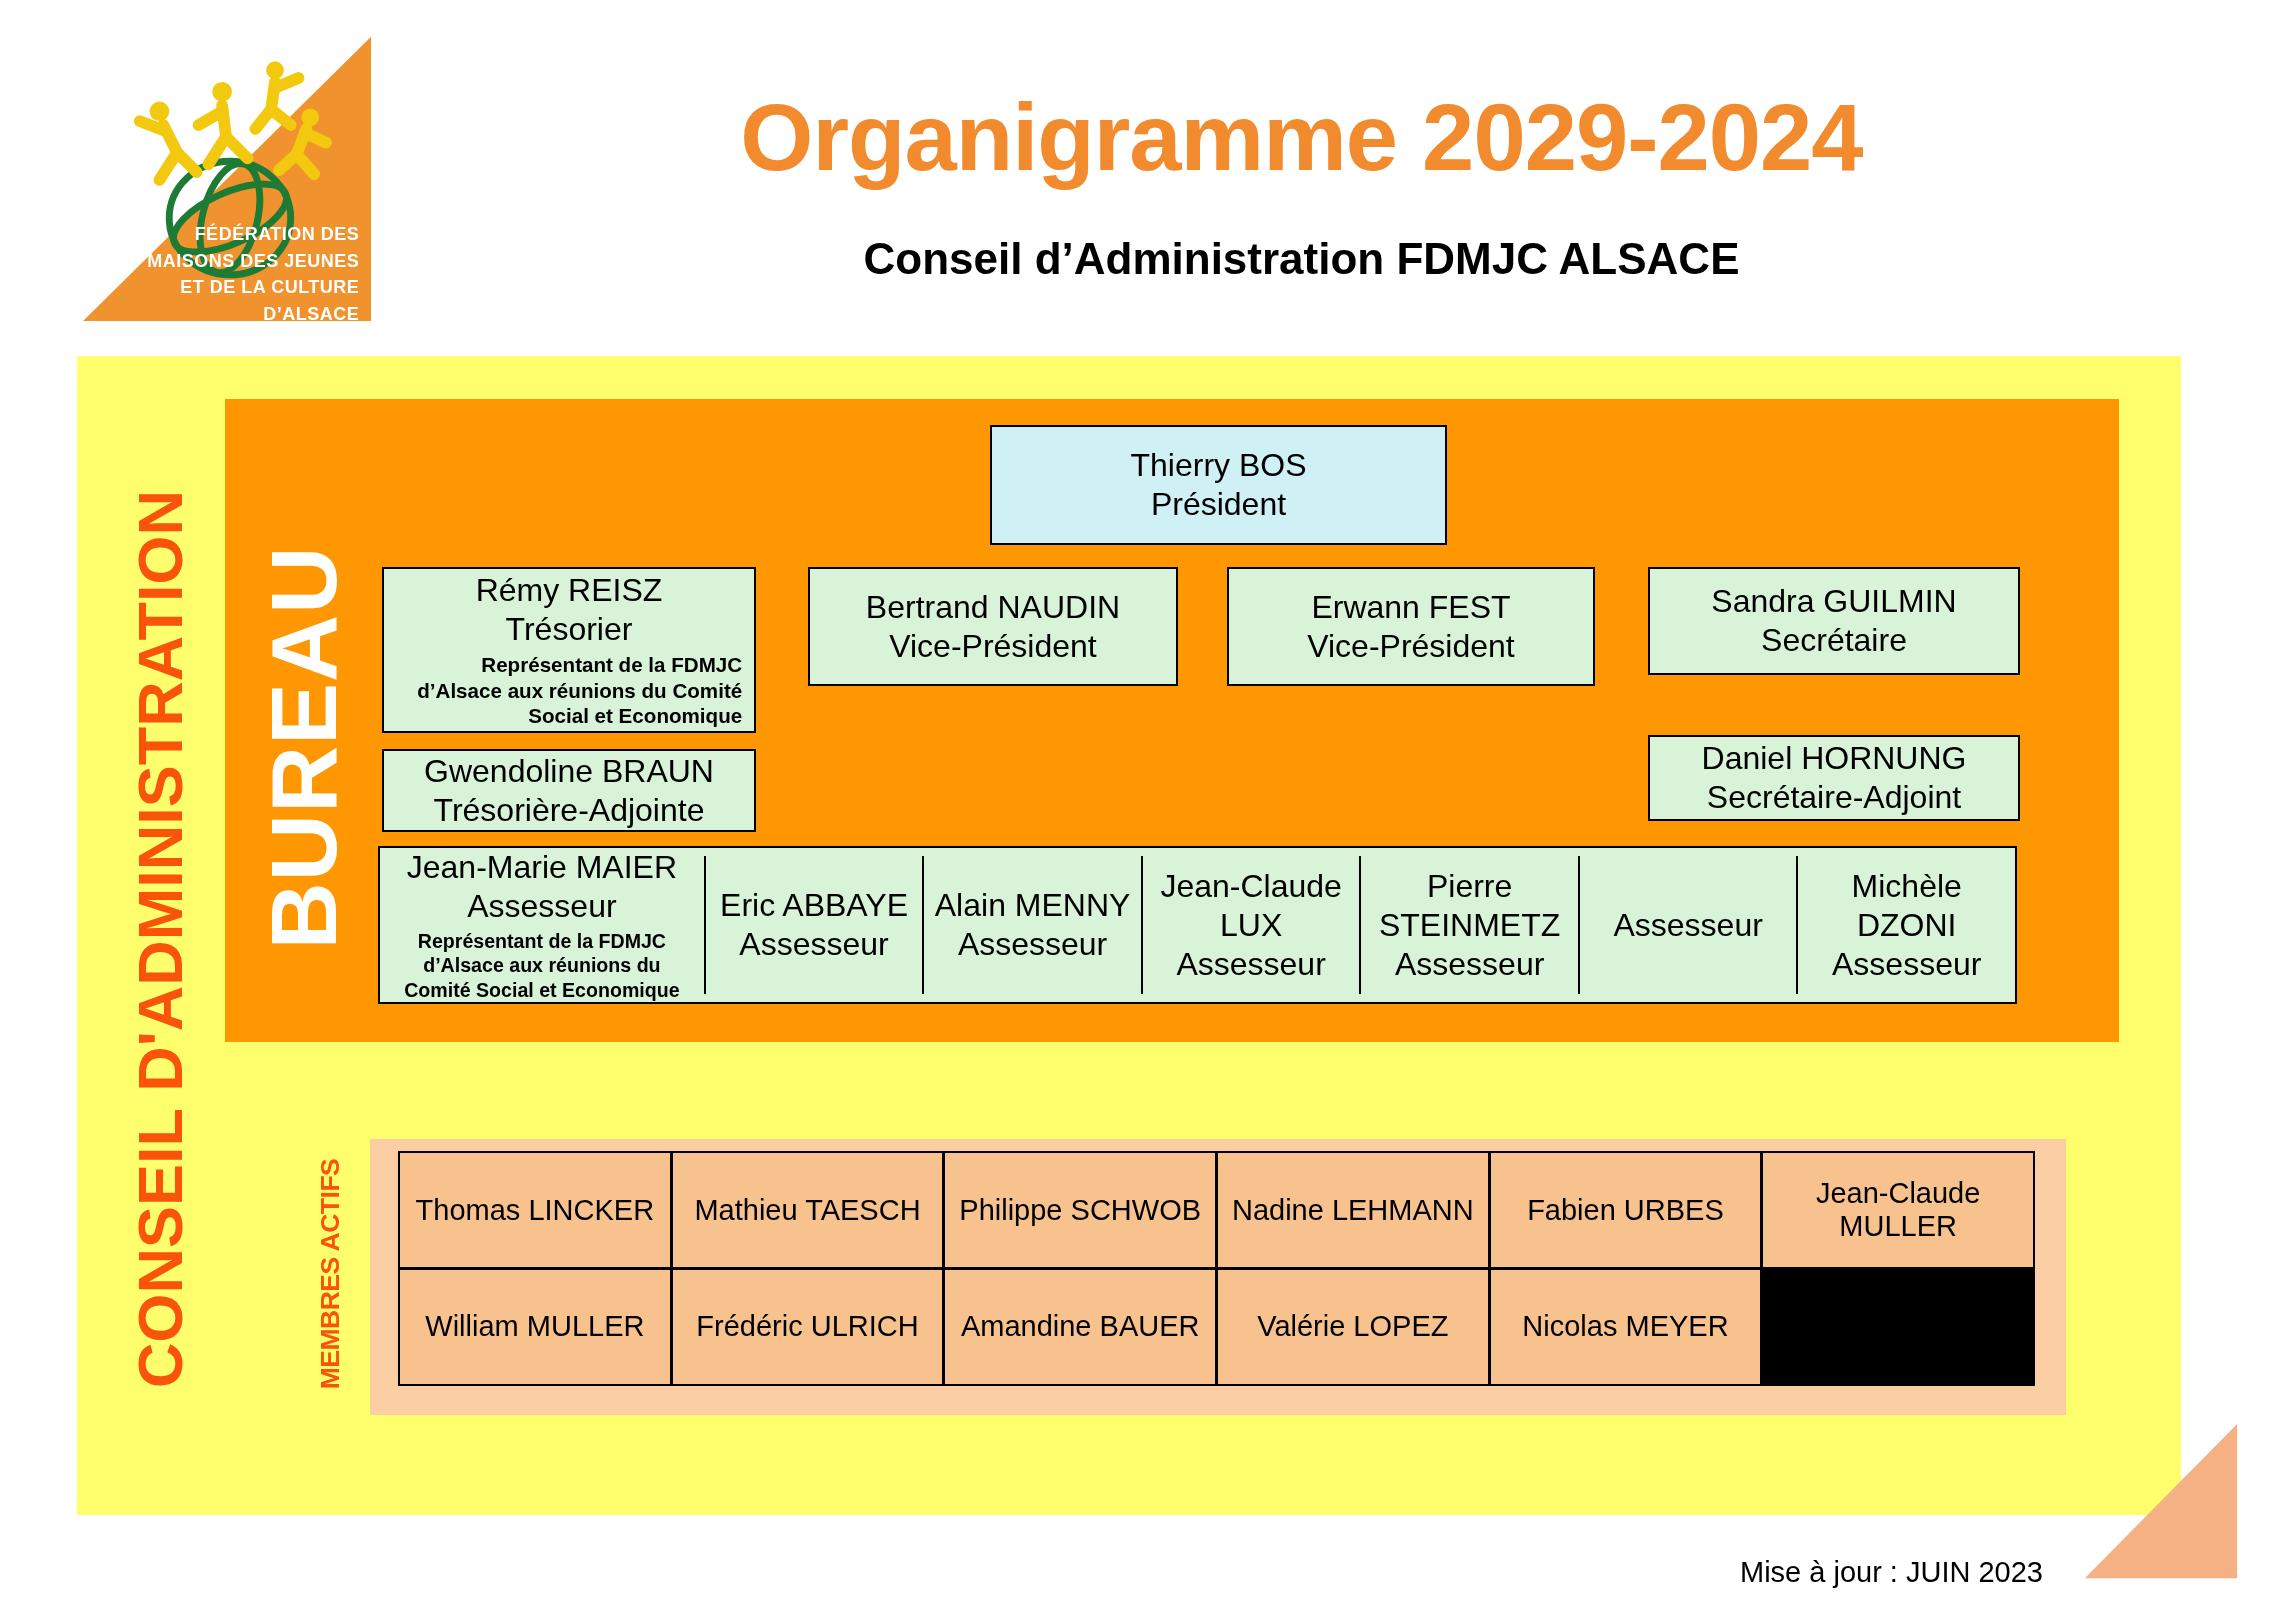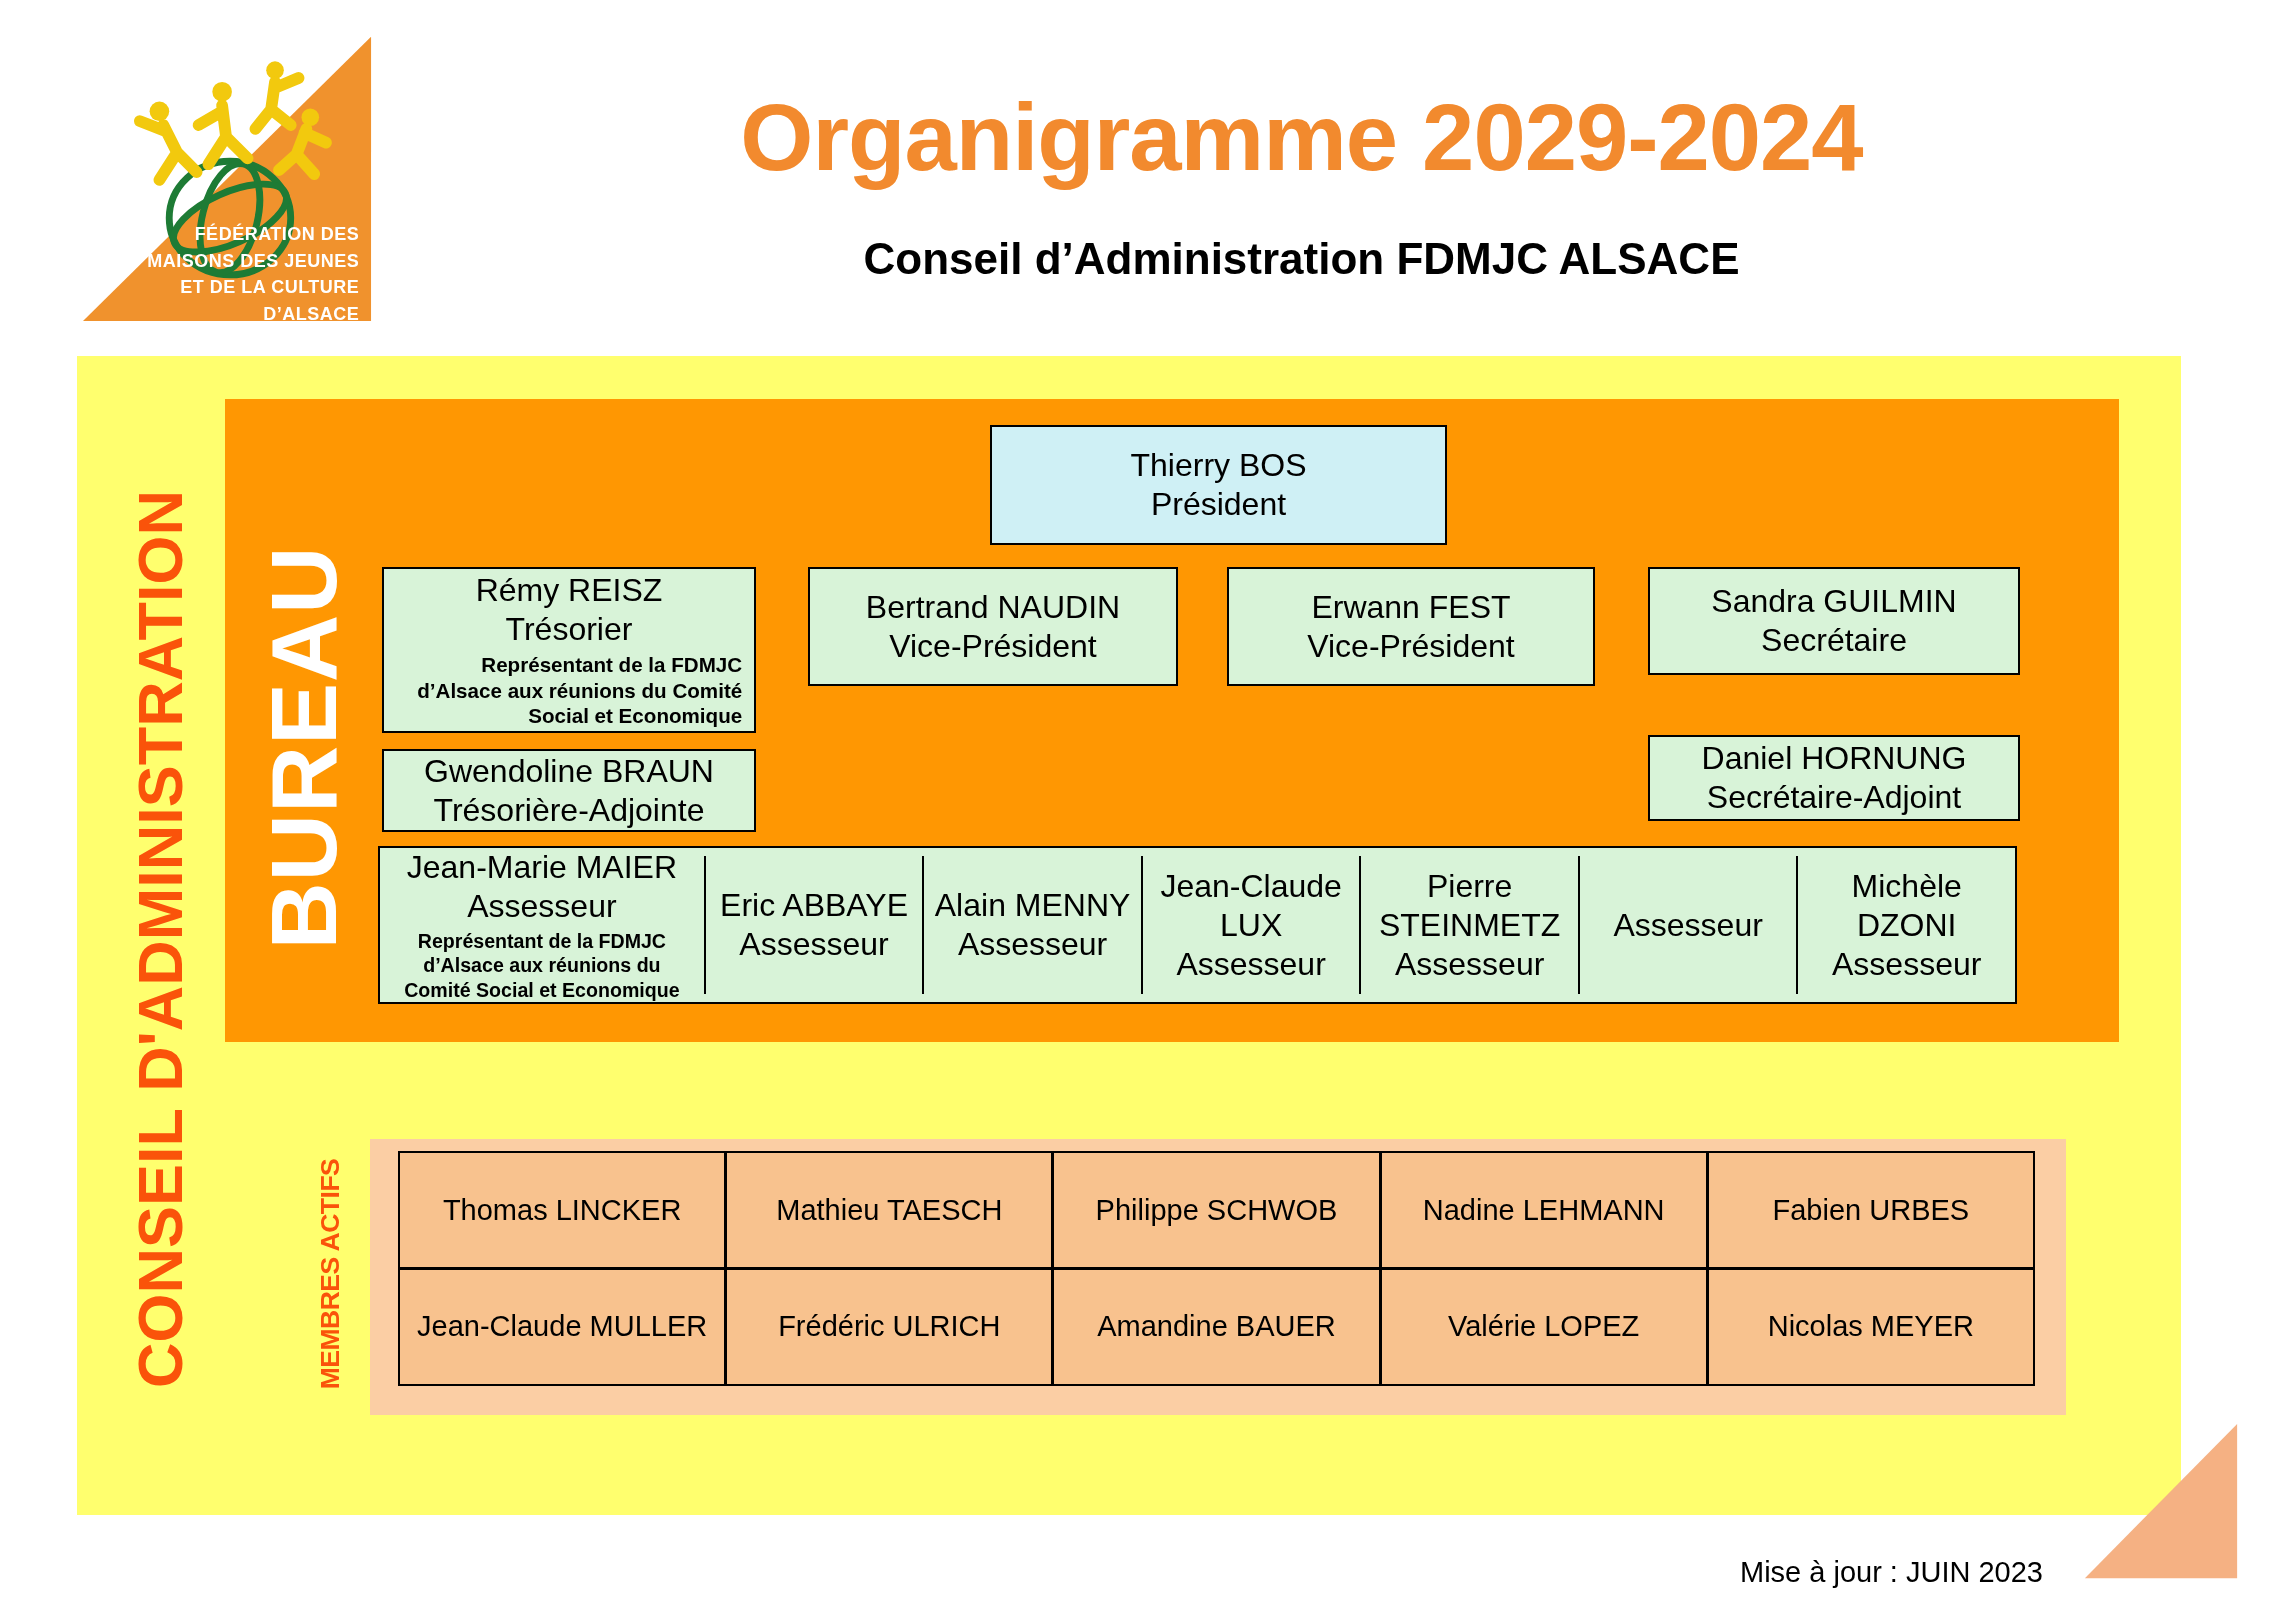--- a/index.html
+++ b/index.html
@@ -54,21 +54,21 @@
     background:var(--green_box);border:2.9px solid #000;box-sizing:border-box;
     display:flex;align-items:stretch;padding:7.8px 0;}
   .acell{flex:1 1 0;display:flex;flex-direction:column;align-items:center;justify-content:center;
     text-align:center;font-size:32px;line-height:39px;padding:0 3.9px;}
   .acell + .acell{border-left:2px solid #000;}
   .acell.wide{flex:0 0 316px;}
   .acell .note{font-size:19.6px;line-height:24.5px;padding:0 5.9px;}
   
   .members-wrap{position:absolute;left:370px;top:1139px;width:1696px;height:276px;background:var(--peach_wrap);}
   .members-table{position:absolute;left:398px;top:1151px;width:1637px;height:235px;box-sizing:border-box;
-    background:#000;border:2.9px solid #000;display:grid;grid-template-columns:repeat(5,1fr);
+    background:#000;border:2.9px solid #000;display:grid;grid-template-columns:repeat(6,1fr);
     grid-auto-rows:1fr;gap:2.9px;}
   .mcell{background:var(--peach_cell);display:flex;align-items:center;justify-content:center;
     font-size:29px;text-align:center;}
   
   .update-note{position:absolute;left:1568px;top:1556px;width:475px;text-align:right;font-size:29px;color:#000;}
   .corner-triangle{position:absolute;left:2078px;top:1419px;}
 </style>
 </head>
 <body>
 
@@ -176,20 +176,21 @@
 
   <div class="members-wrap"></div>
   <div class="vlabel members-label">MEMBRES ACTIFS</div>
   <div class="members-table">
     <div class="mcell">Thomas LINCKER</div>
     <div class="mcell">Mathieu TAESCH</div>
     <div class="mcell">Philippe SCHWOB</div>
     <div class="mcell">Nadine LEHMANN</div>
     <div class="mcell">Fabien URBES</div>
     <div class="mcell">Jean-Claude MULLER</div>
+    <div class="mcell">William MULLER</div>
     <div class="mcell">Frédéric ULRICH</div>
     <div class="mcell">Amandine BAUER</div>
     <div class="mcell">Valérie LOPEZ</div>
     <div class="mcell">Nicolas MEYER</div>
   </div>
 
   <div class="update-note">Mise à jour : JUIN 2023</div>
   <svg class="corner-triangle" width="167" height="167" viewBox="0 0 170 170">
     <polygon points="7,162 162,5 162,162" fill="var(--corner_triangle)"></polygon>
   </svg>

